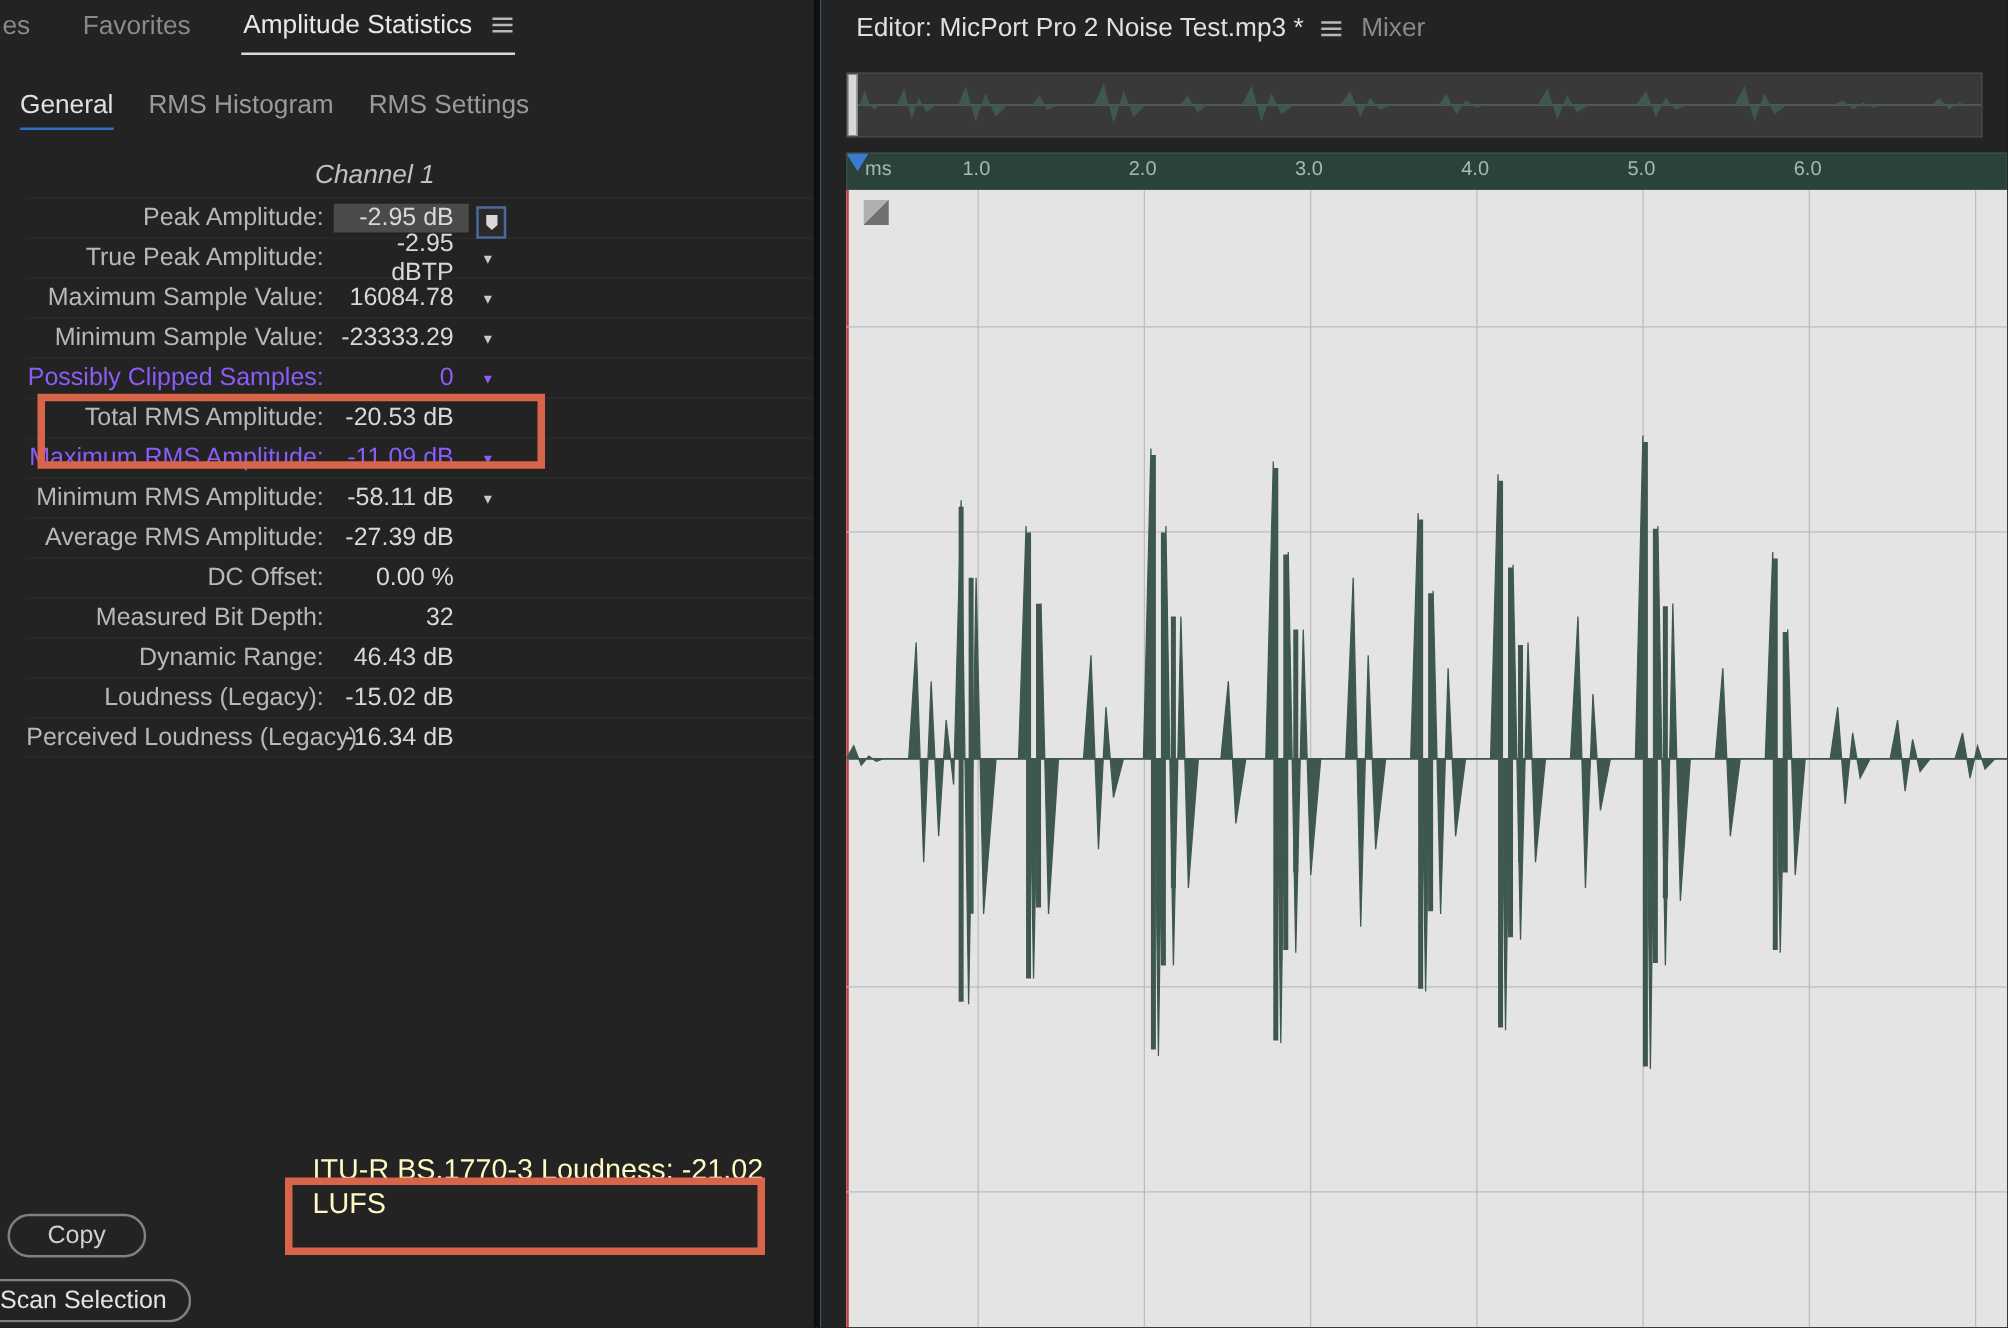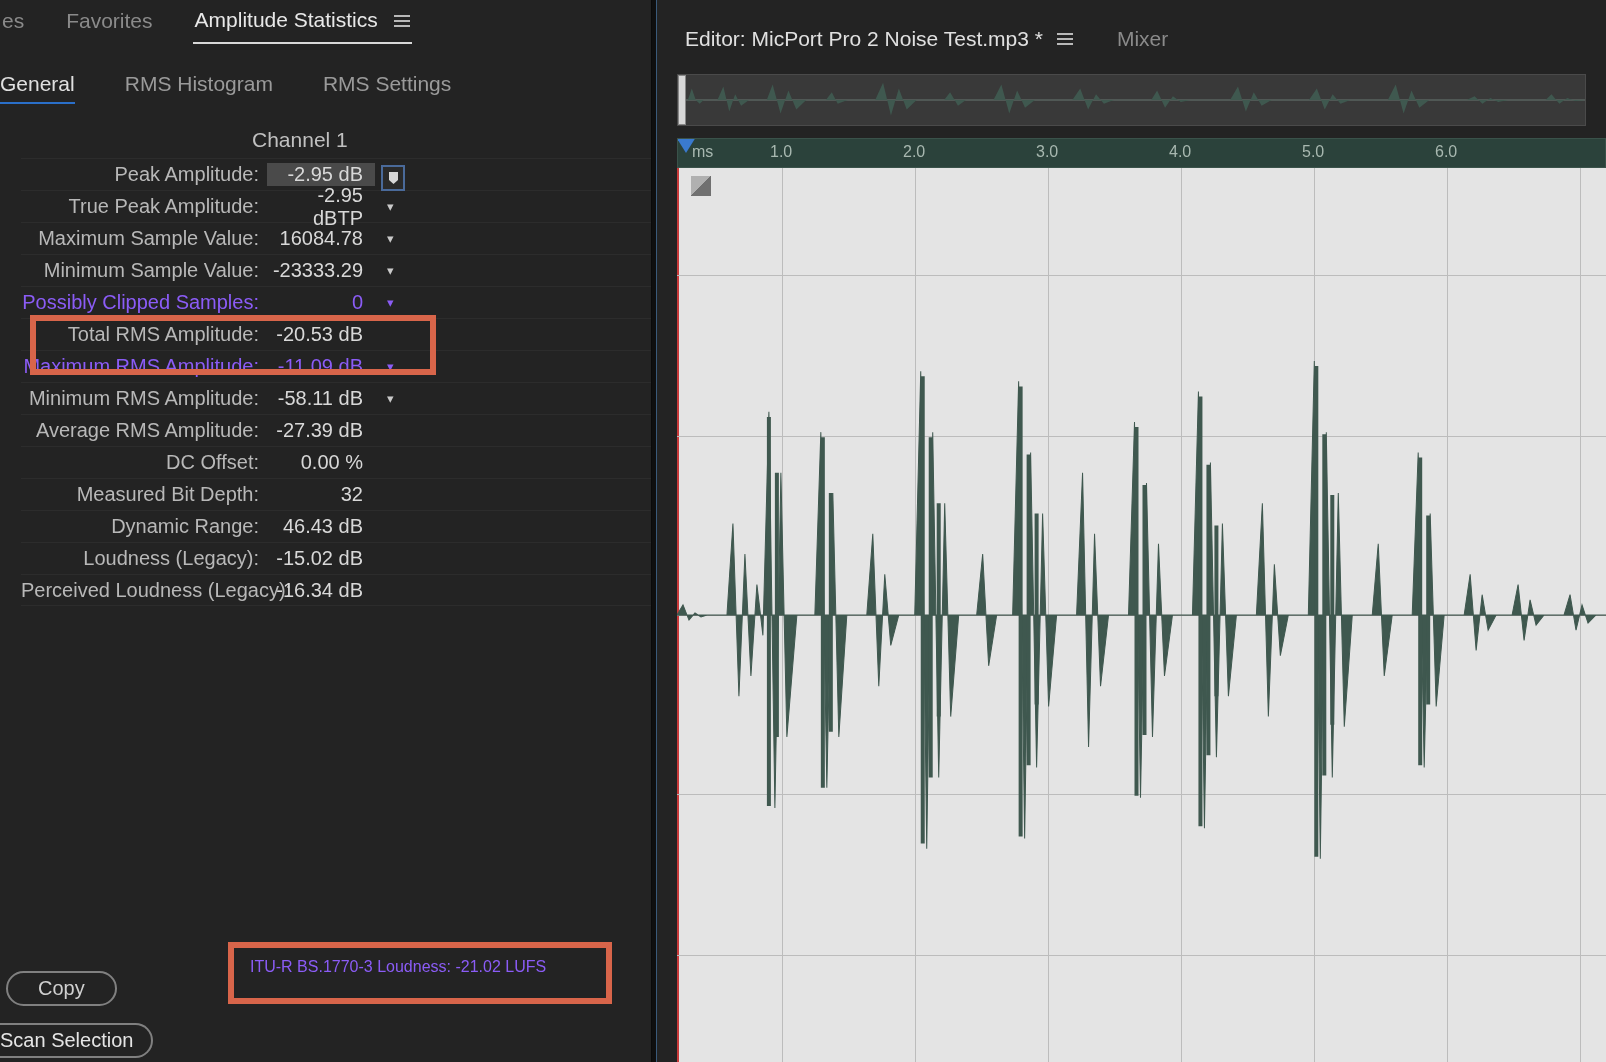--- a/index.html
+++ b/index.html
@@ -60,22 +60,22 @@
     display: inline-flex;
     flex-direction: column;
     gap: 3px;
     margin-left: 10px;
     vertical-align: middle;
   }
   .menu-icon span { width: 16px; height: 2px; background: #b8b8b8; }
 
   .sub-tabs {
     display: flex;
-    gap: 50px;
-    padding: 28px 0 14px 0;
+    gap: 28px;
+    padding: 28px 0 14px 16px;
   }
   .sub-tab {
     color: #9a9a9a;
     font-size: 21px;
   }
   .sub-tab.active {
     color: #e0e0e0;
     border-bottom: 2px solid #2a6fc9;
     padding-bottom: 6px;
   }
@@ -83,20 +83,21 @@
   .stats-area {
     flex: 1;
     position: relative;
     padding-top: 6px;
   }
   .channel-header {
     margin-left: 252px;
     color: #c0c0c0;
     font-size: 21px;
     padding: 4px 0 6px 0;
+    font-style: italic;
   }
   .stats-table {
     width: 100%;
     padding-left: 21px;
   }
   .stat-row {
     display: flex;
     align-items: center;
     height: 32px;
     border-top: 1px solid #2c2c2c;
@@ -159,22 +160,22 @@
     background: transparent;
     color: #d0d0d0;
     font-size: 20px;
     padding: 4px 30px;
     margin-bottom: 46px;
   }
   .lufs-line {
     position: absolute;
     left: 250px;
     bottom: 86px;
-    color: #8b5cf6;
-    font-size: 16px;
+    color: #fef9c3;
+    font-size: 23px;
   }
   .scan-btn {
     border: 2px solid #808080;
     border-top-right-radius: 24px;
     border-bottom-right-radius: 24px;
     border-left: none;
     background: transparent;
     color: #e5e5e5;
     font-size: 20px;
     padding: 4px 18px 4px 0;
@@ -182,24 +183,23 @@
     left: 0;
     bottom: 4px;
   }
 
   .obscured { color: #8b5cf6; }
 
   
   .editor-tabs {
     display: flex;
     align-items: center;
-    gap: 44px;
+    gap: 16px;
     padding: 10px 28px 8px 28px;
     height: 44px;
-    margin-top: 16px;
   }
   .editor-tab {
     color: #e0e0e0;
     font-size: 21px;
     display: flex;
     align-items: center;
   }
   .editor-tab .menu-icon { margin-left: 14px; }
   .mixer-tab { color: #8a8a8a; }
 

